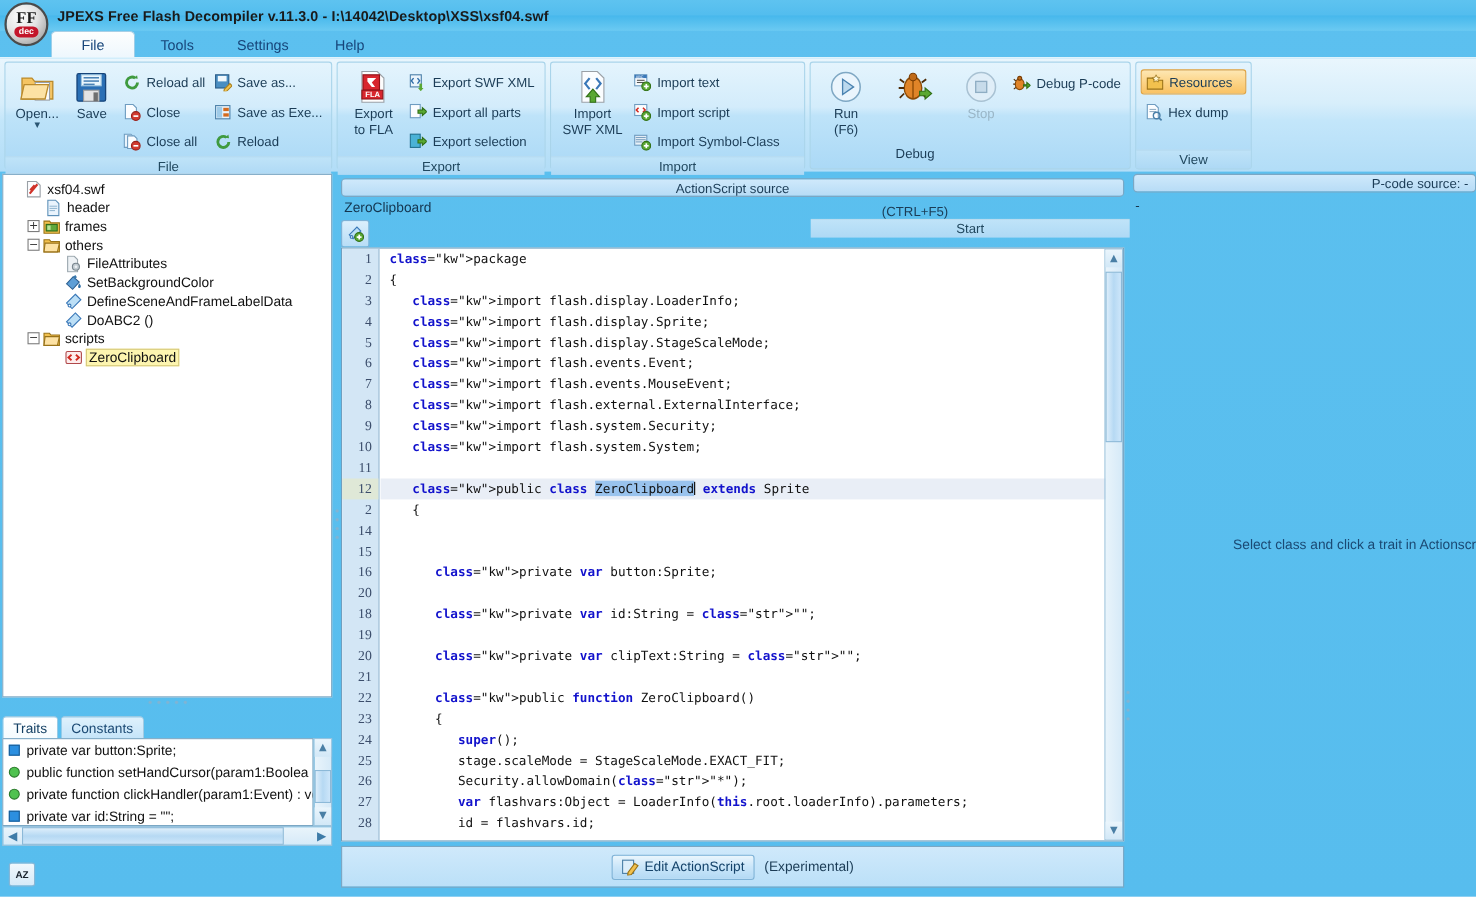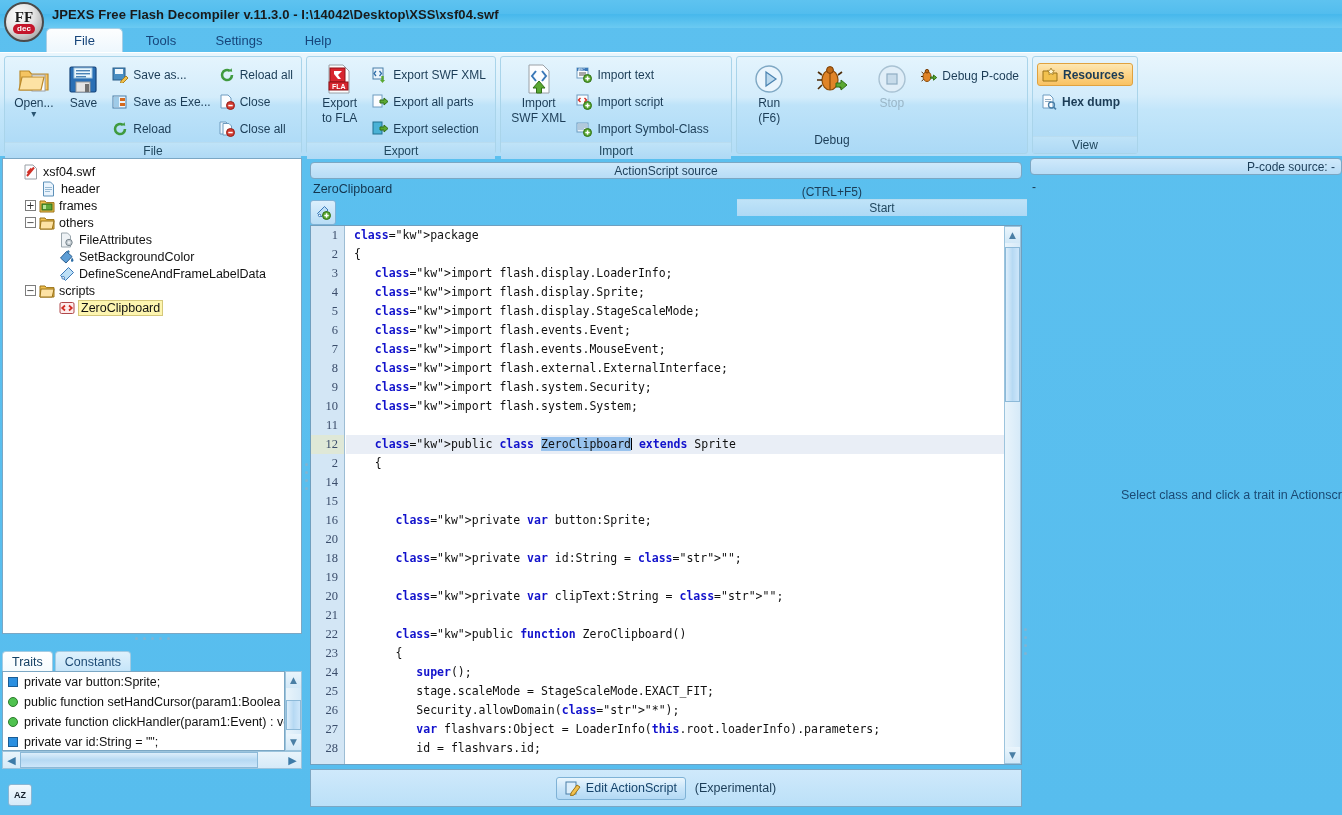--- a/index.html
+++ b/index.html
@@ -282,20 +282,53 @@
               <rect x="9" y="7" width="14" height="1.4" fill="#4a82b5"></rect>
               <rect x="9" y="10" width="14" height="1.4" fill="#4a82b5"></rect>
               <rect x="9" y="13" width="10" height="1.4" fill="#4a82b5"></rect>
               <rect x="9" y="19" width="14" height="10" fill="#e4e4e4" stroke="#9a9a9a"></rect>
               <rect x="18" y="21" width="4" height="8" fill="#6f6f6f"></rect>
             </svg>
           </span>
           <span class="lbl">Save</span>
         </div>
 
+        <div class="smallcol" style="width:96px;">
+          <div class="smallbtn">
+            <span class="ic">
+              <svg width="16" height="16" viewBox="0 0 16 16">
+                <path d="M13 8a5 5 0 1 1-2.2-4.1" fill="none" stroke="#3f9a3f" stroke-width="2.6"></path>
+                <path d="M12.6 1.3 l.6 3.4 -3.4 -.5 Z" fill="#3f9a3f"></path>
+              </svg>
+            </span>
+            <span class="lbl">Reload all</span>
+          </div>
+          <div class="smallbtn">
+            <span class="ic">
+              <svg width="16" height="16" viewBox="0 0 16 16">
+                <path d="M2 1 h7 l3 3 v10 H2 Z" fill="#fbfdff" stroke="#6e9cc0"></path>
+                <circle cx="11.5" cy="11.5" r="4" fill="#d13a30" stroke="#96201a"></circle>
+                <rect x="9.3" y="10.8" width="4.4" height="1.5" fill="#fff"></rect>
+              </svg>
+            </span>
+            <span class="lbl">Close</span>
+          </div>
+          <div class="smallbtn">
+            <span class="ic">
+              <svg width="16" height="16" viewBox="0 0 16 16">
+                <path d="M1 1 h6 l2.5 2.5 V13 H1 Z" fill="#eaf4fc" stroke="#6e9cc0"></path>
+                <path d="M4 2.5 h6 l2.5 2.5 V14 H4 Z" fill="#fbfdff" stroke="#6e9cc0"></path>
+                <circle cx="11.5" cy="11.5" r="4" fill="#d13a30" stroke="#96201a"></circle>
+                <rect x="9.3" y="10.8" width="4.4" height="1.5" fill="#fff"></rect>
+              </svg>
+            </span>
+            <span class="lbl">Close all</span>
+          </div>
+        </div>
+
         <div class="smallcol" style="width:108px;">
           <div class="smallbtn">
             <span class="ic">
               <svg width="16" height="16" viewBox="0 0 16 16">
                 <rect x="1" y="1" width="12" height="12" fill="#4a8ec2" stroke="#2a5c88"></rect>
                 <rect x="3" y="2" width="8" height="5" fill="#f0f8fd"></rect>
                 <path d="M9 14 l5-5 2 2 -5 5 -2.6 .6 Z" fill="#f2c14e" stroke="#a9801f"></path>
               </svg>
             </span>
             <span class="lbl">Save as...</span>
@@ -312,53 +345,20 @@
             <span class="lbl">Save as Exe...</span>
           </div>
           <div class="smallbtn">
             <span class="ic">
               <svg width="16" height="16" viewBox="0 0 16 16">
                 <path d="M13 8a5 5 0 1 1-2.2-4.1" fill="none" stroke="#3f9a3f" stroke-width="2.6"></path>
                 <path d="M12.6 1.3 l.6 3.4 -3.4 -.5 Z" fill="#3f9a3f"></path>
               </svg>
             </span>
             <span class="lbl">Reload</span>
-          </div>
-        </div>
-
-        <div class="smallcol" style="width:96px;">
-          <div class="smallbtn">
-            <span class="ic">
-              <svg width="16" height="16" viewBox="0 0 16 16">
-                <path d="M13 8a5 5 0 1 1-2.2-4.1" fill="none" stroke="#3f9a3f" stroke-width="2.6"></path>
-                <path d="M12.6 1.3 l.6 3.4 -3.4 -.5 Z" fill="#3f9a3f"></path>
-              </svg>
-            </span>
-            <span class="lbl">Reload all</span>
-          </div>
-          <div class="smallbtn">
-            <span class="ic">
-              <svg width="16" height="16" viewBox="0 0 16 16">
-                <path d="M2 1 h7 l3 3 v10 H2 Z" fill="#fbfdff" stroke="#6e9cc0"></path>
-                <circle cx="11.5" cy="11.5" r="4" fill="#d13a30" stroke="#96201a"></circle>
-                <rect x="9.3" y="10.8" width="4.4" height="1.5" fill="#fff"></rect>
-              </svg>
-            </span>
-            <span class="lbl">Close</span>
-          </div>
-          <div class="smallbtn">
-            <span class="ic">
-              <svg width="16" height="16" viewBox="0 0 16 16">
-                <path d="M1 1 h6 l2.5 2.5 V13 H1 Z" fill="#eaf4fc" stroke="#6e9cc0"></path>
-                <path d="M4 2.5 h6 l2.5 2.5 V14 H4 Z" fill="#fbfdff" stroke="#6e9cc0"></path>
-                <circle cx="11.5" cy="11.5" r="4" fill="#d13a30" stroke="#96201a"></circle>
-                <rect x="9.3" y="10.8" width="4.4" height="1.5" fill="#fff"></rect>
-              </svg>
-            </span>
-            <span class="lbl">Close all</span>
           </div>
         </div>
       </div>
       <div class="rgroup-title">File</div>
     </div>
 
     <div class="rgroup" style="width:190px;">
       <div class="rgroup-body">
         <div class="bigbtn" style="width:58px;">
           <span class="ic32">
@@ -514,21 +514,21 @@
             </span>
             <span class="lbl">Debug P-code</span>
           </div>
         </div>
       </div>
       <div class="rgroup-title">Start</div>
     </div>
 
     <div class="rgroup" style="width:106px;">
       <div class="rgroup-body">
-        <div class="smallcol" style="width:100px;font-weight:bold;">
+        <div class="smallcol" style="width:100px;">
           <div class="smallbtn pressed">
             <span class="ic">
               <svg width="16" height="16" viewBox="0 0 16 16">
                 <path d="M1 4 h5 l1.5 2 H15 v8 H1 Z" fill="#f2c14e" stroke="#9a7318"></path>
                 <path d="M9 1 l1 2.2 2.4.3 -1.7 1.7 .4 2.4 -2.1-1.1 -2.1 1.1 .4-2.4 -1.7-1.7 2.4-.3 Z" fill="#fff6d0" stroke="#9a7318" stroke-width=".7"></path>
               </svg>
             </span>
             <span class="lbl">Resources</span>
           </div>
           <div class="smallbtn">
@@ -613,20 +613,29 @@
             <span class="tlabel">SetBackgroundColor</span>
           </div>
           <div class="trow">
             <span style="display: inline-block; flex: 0 0 auto; width: 36px;"></span>
             <span style="display: inline-block; flex: 0 0 auto; width: 13px; height: 13px;"></span>
             <span class="ic" style="margin-left: 3px;"><svg width="16" height="16" viewBox="0 0 16 16">
                 <path d="M9.5 1.5 L14.5 6.5 L6.5 14.5 L1.5 9.5 Z" fill="#bcdff6" stroke="#3a78b8"></path>
                 <circle cx="4.2" cy="11.8" r="1.3" fill="#fff" stroke="#3a78b8"></circle>
               </svg></span>
             <span class="tlabel">DefineSceneAndFrameLabelData</span>
+          </div>
+          <div class="trow">
+            <span style="display: inline-block; flex: 0 0 auto; width: 36px;"></span>
+            <span style="display: inline-block; flex: 0 0 auto; width: 13px; height: 13px;"></span>
+            <span class="ic" style="margin-left: 3px;"><svg width="16" height="16" viewBox="0 0 16 16">
+                <path d="M9.5 1.5 L14.5 6.5 L6.5 14.5 L1.5 9.5 Z" fill="#bcdff6" stroke="#3a78b8"></path>
+                <circle cx="4.2" cy="11.8" r="1.3" fill="#fff" stroke="#3a78b8"></circle>
+              </svg></span>
+            <span class="tlabel">DoABC2 ()</span>
           </div>
           <div class="trow">
             <span style="display: inline-block; flex: 0 0 auto; width: 18px;"></span>
             <span class="handle">−</span>
             <span class="ic" style="margin-left: 3px;"><svg width="16" height="16" viewBox="0 0 16 16">
                 <path d="M1 3 h5 l1.3 1.6 H15 v9.4 H1 Z" fill="#f2c14e" stroke="#9a7318"></path>
                 <path d="M2 6 h13 l-1.8 8 H1 Z" fill="#fde2a4" stroke="#9a7318"></path>
               </svg></span>
             <span class="tlabel">scripts</span>
           </div>

